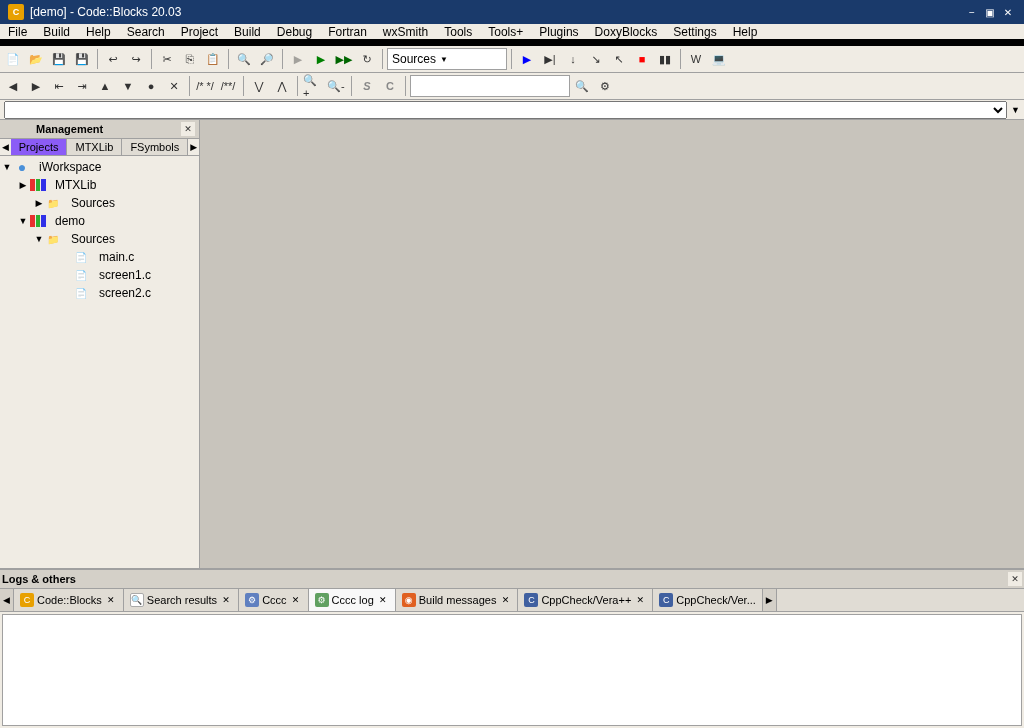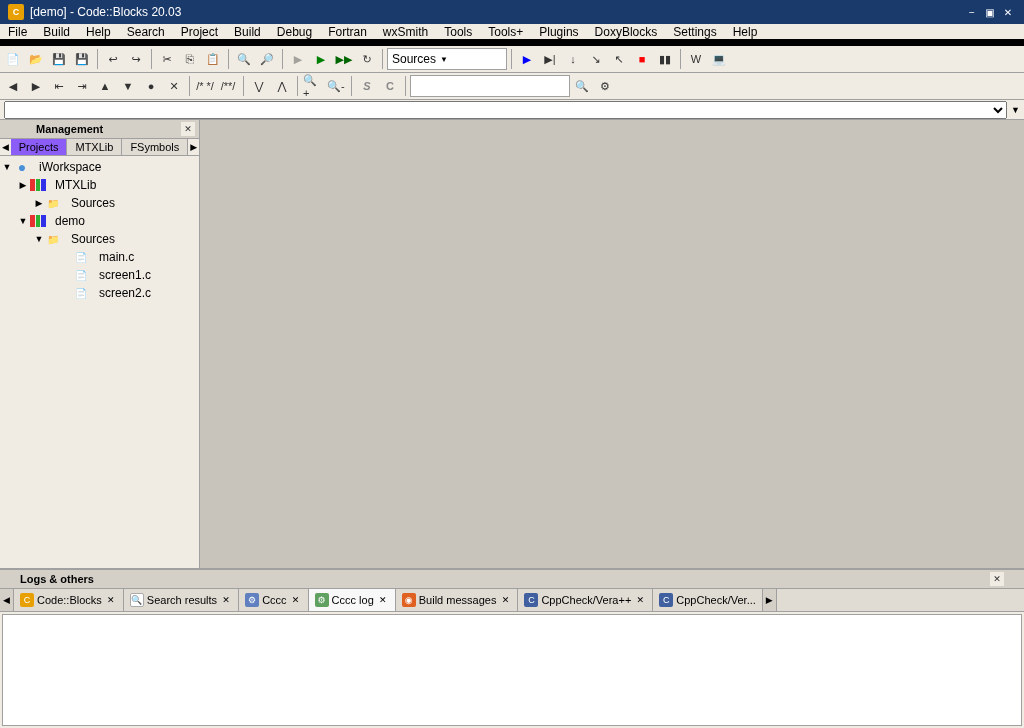--- a/index.html
+++ b/index.html
@@ -40,21 +40,21 @@
     .tree-label { font-size: 12px; color: #000; padding-left: 7px; }
     .workspace-icon { color: #4a90d9; font-size: 14px; }
     .folder-icon { color: #dcb040; }
     .file-icon { color: #888; font-size: 10px; }
 
     
     #editor-area { flex: 1; background: #c8c4bc; display: flex; flex-direction: column; }
     
     
     #bottom-panel { height: 160px; background: #f0ece4; border-top: 2px solid #a0a0a0; display: flex; flex-direction: column; }
-    #bottom-header { background: #d4d0c8; display: flex; align-items: center; justify-content: space-between; padding: 2px 20px; border-bottom: 1px solid #a0a0a0; }
+    #bottom-header { background: #d4d0c8; display: flex; align-items: center; justify-content: space-between; padding: 2px 2px; border-bottom: 1px solid #a0a0a0; }
     #bottom-tabs-row { display: flex; align-items: center; border-bottom: 1px solid #a0a0a0; background: #e0dcd4; overflow: hidden; }
     .bottom-nav-btn { width: 14px; height: 22px; display: flex; align-items: center; justify-content: center; cursor: pointer; font-size: 9px; background: #d4d0c8; border-right: 1px solid #a0a0a0; flex-shrink: 0; }
     .bottom-tab { display: flex; align-items: center; gap: 3px; padding: 2px 6px; cursor: pointer; font-size: 11px; border-right: 1px solid #a0a0a0; background: #e0dcd4; white-space: nowrap; height: 22px; }
     .bottom-tab.active { background: #f8f8f8; }
     .bottom-tab-close { width: 12px; height: 12px; display: flex; align-items: center; justify-content: center; font-size: 9px; cursor: pointer; }
     .bottom-content { flex: 1; background: white; border: 1px solid #a0a0a0; margin: 2px; }
     .tab-icon { width: 14px; height: 14px; border-radius: 2px; display: inline-flex; align-items: center; justify-content: center; font-size: 9px; flex-shrink: 0; }
     .tab-icon-cb { background: #e8a000; color: white; }
     .tab-icon-search { background: white; color: #555; border: 1px solid #aaa; }
     .tab-icon-gear { background: #6080c0; color: white; }

